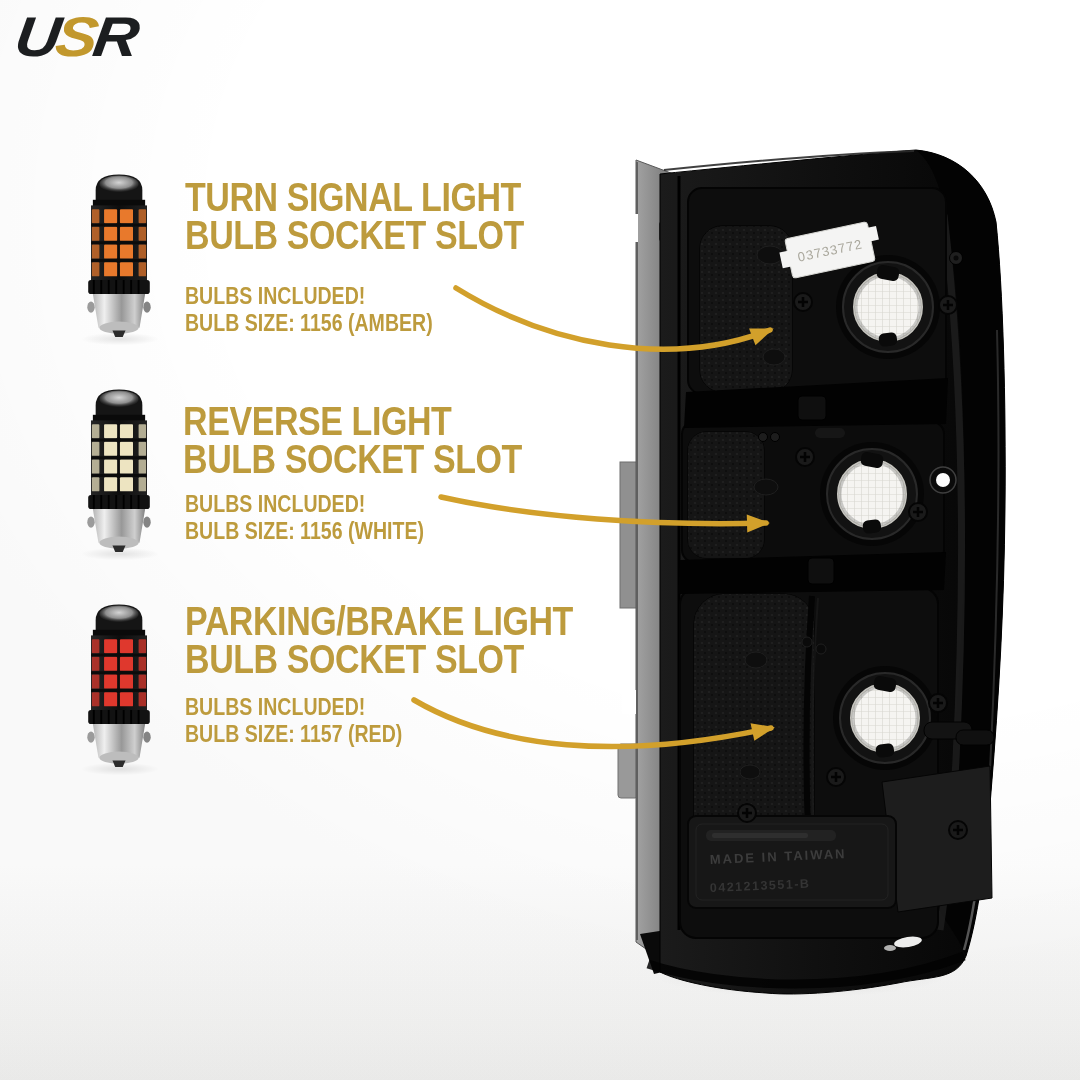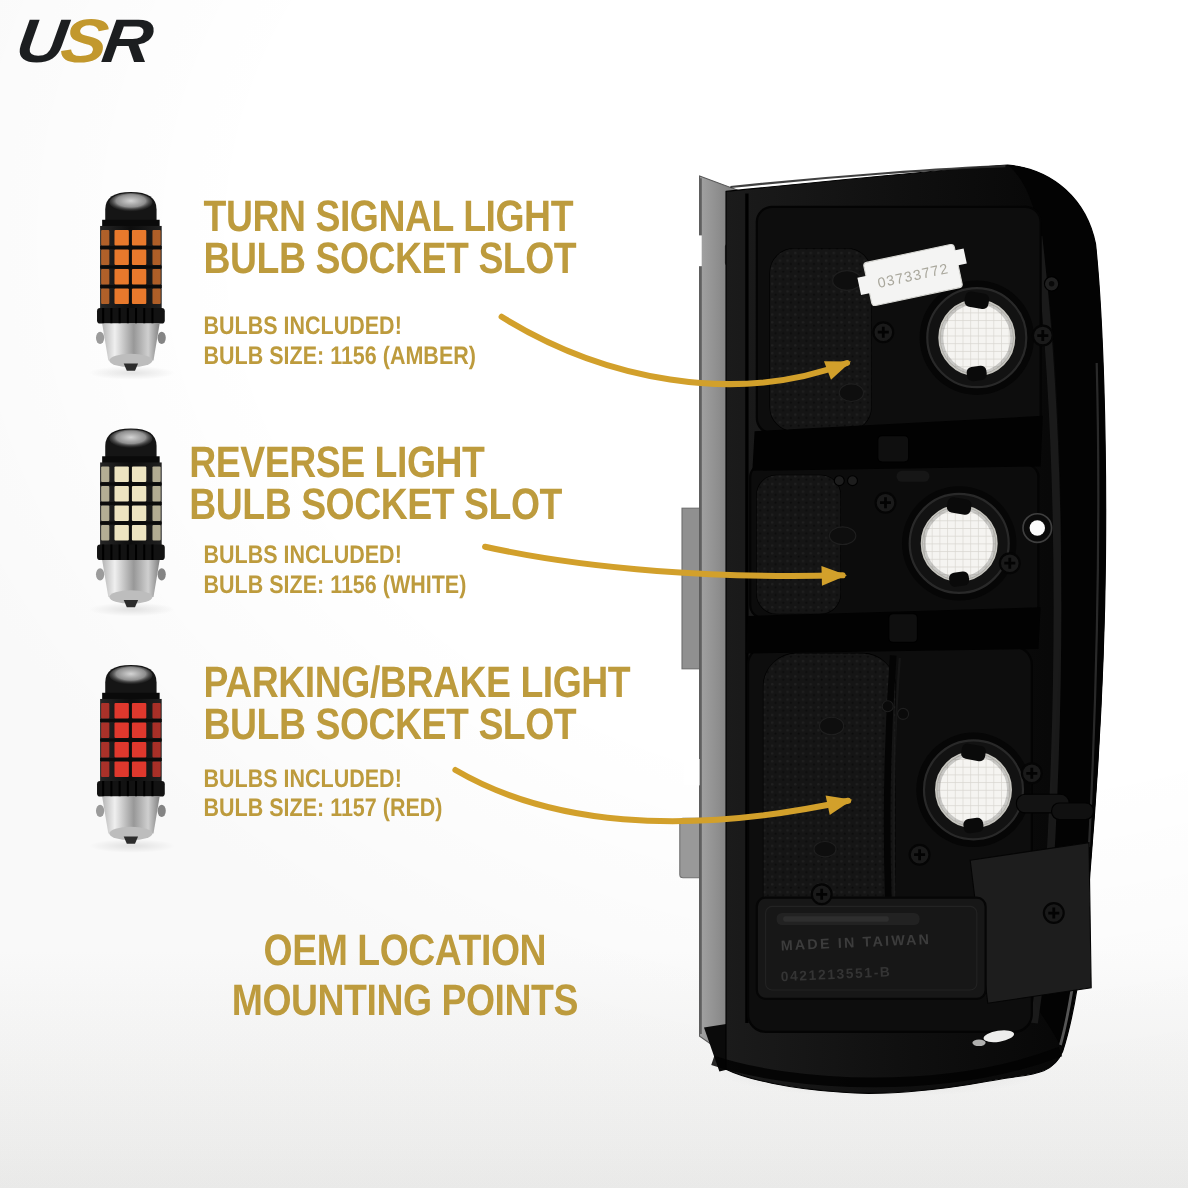--- a/index.html
+++ b/index.html
@@ -208,42 +208,38 @@
 
   <div class="abs title" style="left:185px;top:178px">
     <span class="cond">TURN SIGNAL LIGHT</span>
     <span class="cond">BULB SOCKET SLOT</span>
   </div>
   <div class="abs note" style="left:185px;top:283px">
     <span class="cond">BULBS INCLUDED!</span>
     <span class="cond">BULB SIZE: 1156 (AMBER)</span>
   </div>
 
-  <div class="abs title" style="left:172px;top:402px">
+  <div class="abs title" style="left:183px;top:402px">
     <span class="cond">REVERSE LIGHT</span>
     <span class="cond">BULB SOCKET SLOT</span>
   </div>
   <div class="abs note" style="left:185px;top:491px">
     <span class="cond">BULBS INCLUDED!</span>
     <span class="cond">BULB SIZE: 1156 (WHITE)</span>
   </div>
 
   <div class="abs title" style="left:185px;top:602px">
     <span class="cond">PARKING/BRAKE LIGHT</span>
     <span class="cond">BULB SOCKET SLOT</span>
   </div>
   <div class="abs note" style="left:185px;top:694px">
     <span class="cond">BULBS INCLUDED!</span>
     <span class="cond">BULB SIZE: 1157 (RED)</span>
   </div>
 
-  <div class="abs footer">
-    <span class="cond">OEM LOCATION</span>
-    <span class="cond">MOUNTING POINTS</span>
-  </div>
 
   <div class="abs floor-shadow"></div>
 
   <svg class="abs housing" viewBox="0 0 520 900">
     <g>
 
       <g>
         <rect x="60" y="332" width="18" height="146" fill="#909090" stroke="#6e6e6e"></rect>
         <rect x="58" y="614" width="20" height="54" rx="3" fill="#999999" stroke="#707070"></rect>
         <path d="M76,30 L119,46 L119,800 L96,826 L76,812 Z" fill="url(#gFlange)" stroke="#585858"></path>

